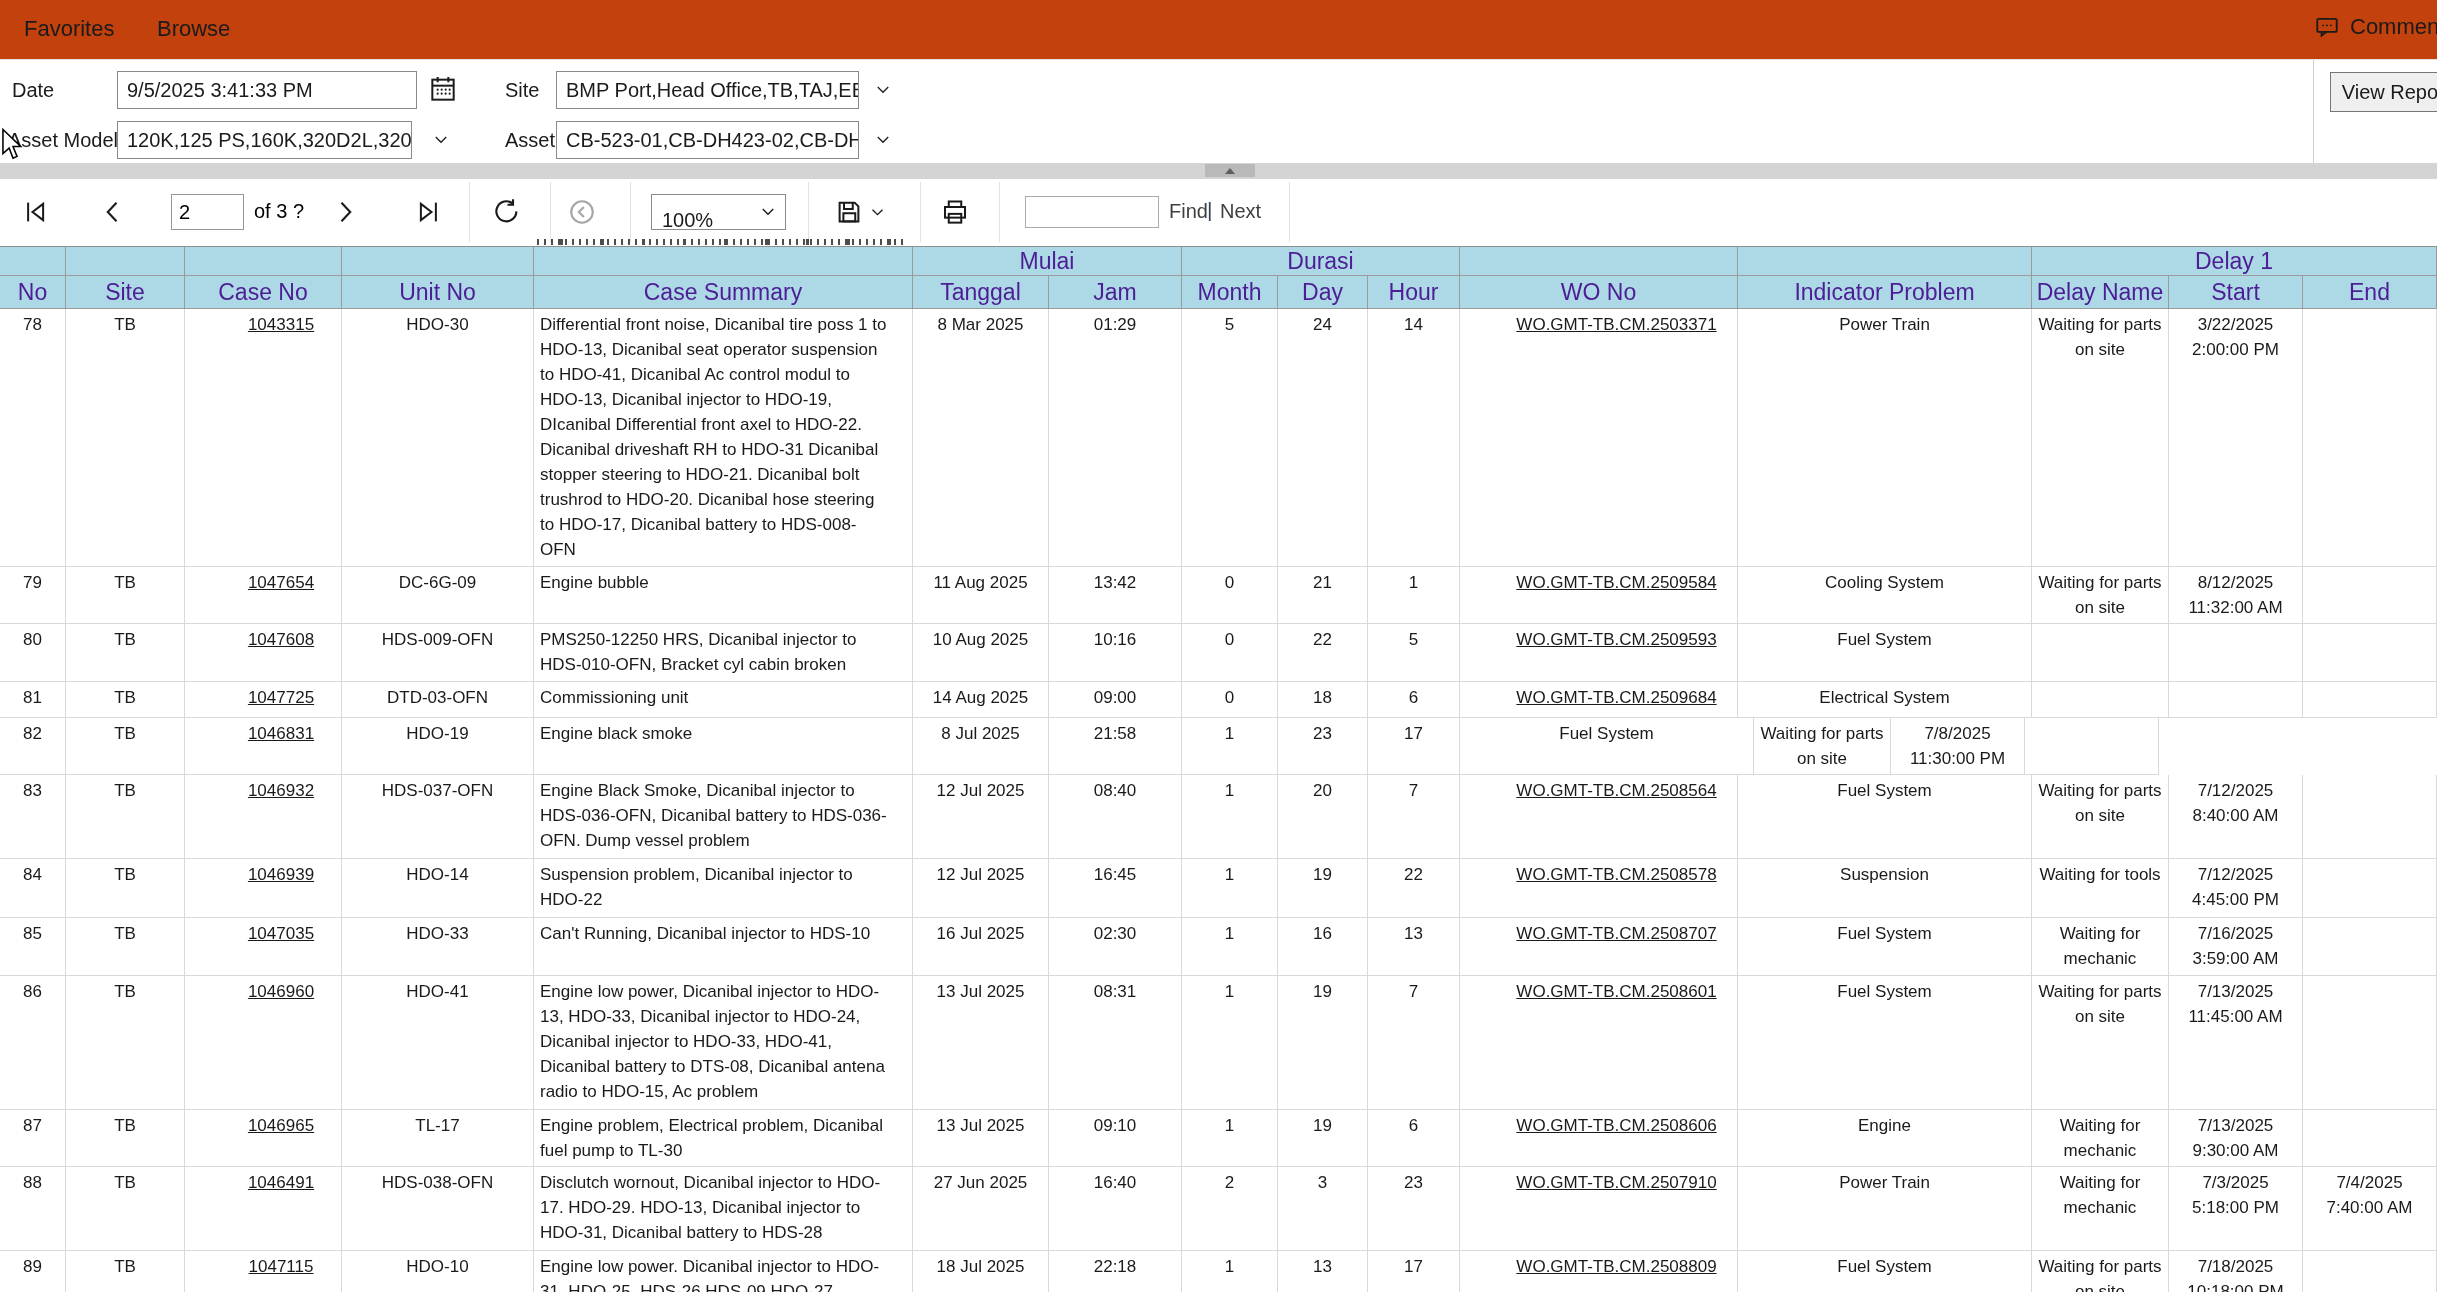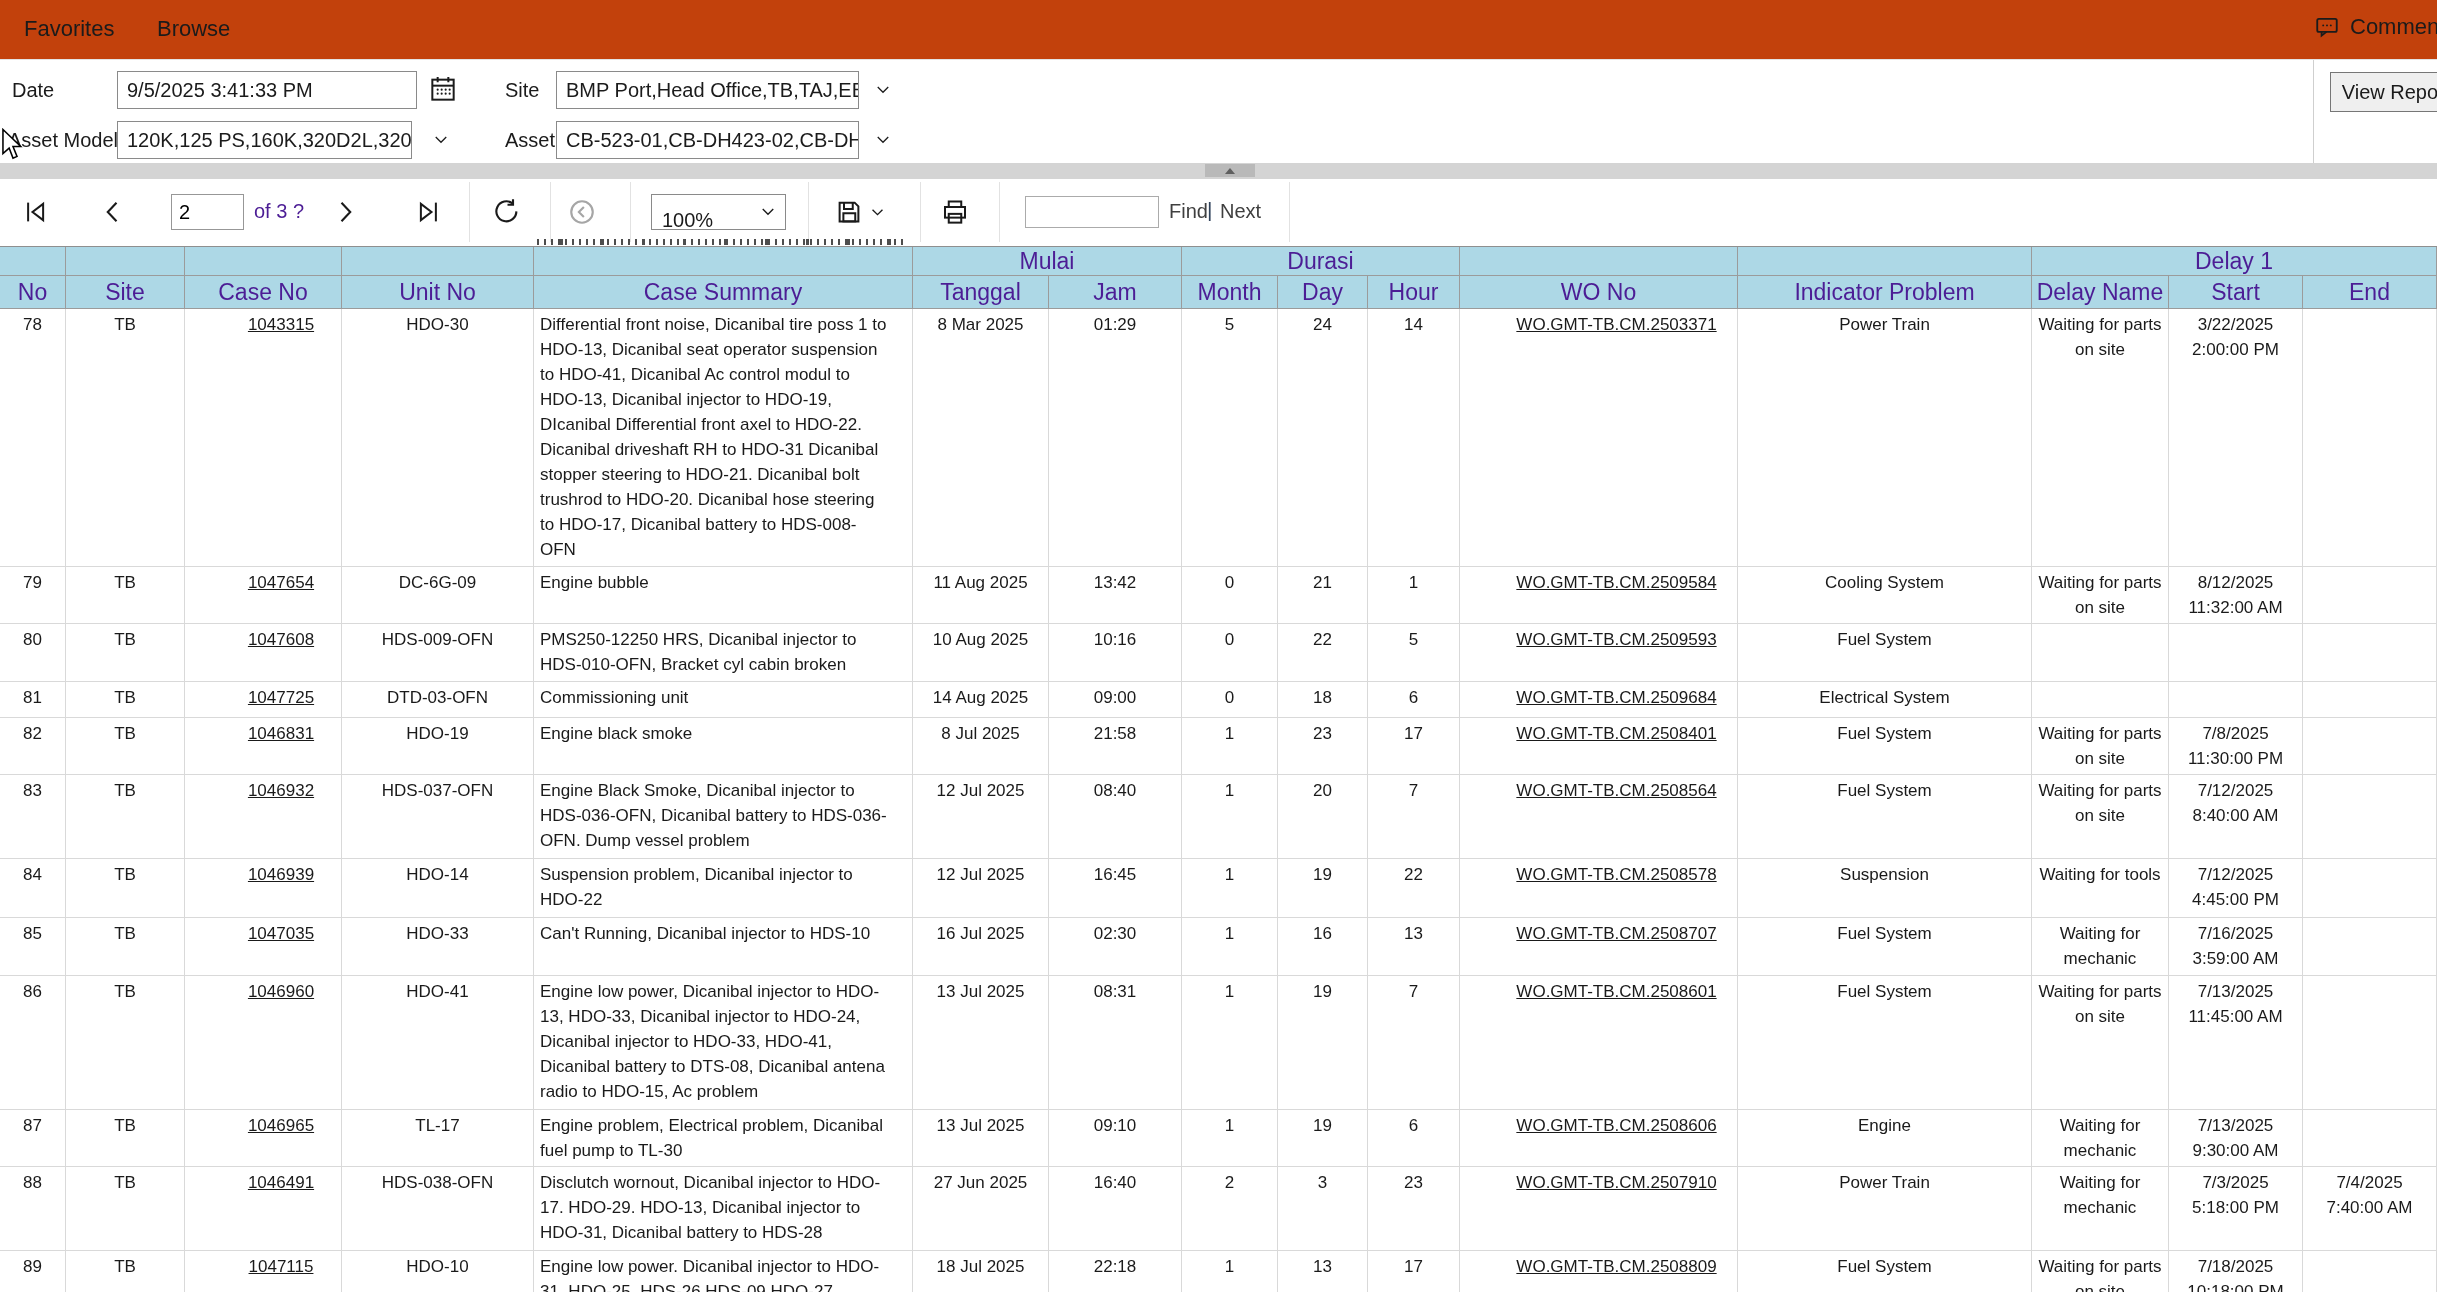--- a/index.html
+++ b/index.html
@@ -27,21 +27,21 @@
   
   .splitter { position:absolute; left:0; top:163px; width:2437px; height:16px; background:#d4d4d4; }
   .collapse-handle { position:absolute; left:1205px; top:1px; width:50px; height:13px; background:#b9b9b9; display:flex; align-items:center; justify-content:center; }
   .collapse-arrow { width:0; height:0; border-left:5px solid transparent; border-right:5px solid transparent; border-bottom:6px solid #5f5f5f; }
 
   
   .toolbar { position:absolute; left:0; top:179px; width:2437px; height:66px; background:#fff; }
   .tbtn { position:absolute; width:34px; height:34px; top:16px; display:flex; align-items:center; justify-content:center; }
   .tsep { position:absolute; top:3px; width:1px; height:60px; background:#e2e2e2; }
   .page-input { position:absolute; left:171px; top:15px; width:73px; height:36px; border:1px solid #979797; font-size:20px; padding:0 7px; font-family:"Liberation Sans", sans-serif; }
-  .of-label { position:absolute; left:254px; top:21px; font-size:20px; color:#4c1d95; white-space:nowrap; }
+  .of-label { position:absolute; left:254px; top:21px; font-size:20px; color:#000000; white-space:nowrap; }
   .zoom-select { position:absolute; left:651px; top:15px; width:135px; height:36px; border:1px solid #8a8a8a; font-size:20px; line-height:34px; padding:8px 10px; }
   .zoom-select .zchev { position:absolute; right:8px; top:8px; }
   .find-input { position:absolute; left:1025px; top:17px; width:134px; height:32px; border:1px solid #ababab; font-size:18px; padding:0 6px; font-family:"Liberation Sans", sans-serif; }
   .find-label { position:absolute; left:1169px; top:21px; font-size:20px; color:#3f3f3f; }
   .findnext-bar { position:absolute; left:1207px; top:19px; font-size:21px; color:#30435c; }
   .next-label { position:absolute; left:1220px; top:21px; font-size:20px; color:#3f3f3f; }
 
   
   .clip-remnant { position:absolute; left:537px; top:239px; width:370px; height:6px;
     background:
@@ -337,21 +337,20 @@
     <div class="td c-no">82</div>
     <div class="td c-site">TB</div>
     <div class="td c-case"><span class="lnk">1046831</span></div>
     <div class="td c-unit">HDO-19</div>
     <div class="td c-sum">Engine black smoke</div>
     <div class="td c-tgl">8 Jul 2025</div>
     <div class="td c-jam">21:58</div>
     <div class="td c-mon">1</div>
     <div class="td c-day">23</div>
     <div class="td c-hr">17</div>
-    <div class="td c-wo"><span class="lnk">WO.GMT-TB.CM.2508401</span></div>
     <div class="td c-ind">Fuel System</div>
     <div class="td c-del">Waiting for parts on site</div>
     <div class="td c-start">7/8/2025 11:30:00 PM</div>
     <div class="td c-end"></div>
   </div>
         <div class="trow r5">
     <div class="td c-no">83</div>
     <div class="td c-site">TB</div>
     <div class="td c-case"><span class="lnk">1046932</span></div>
     <div class="td c-unit">HDS-037-OFN</div>

